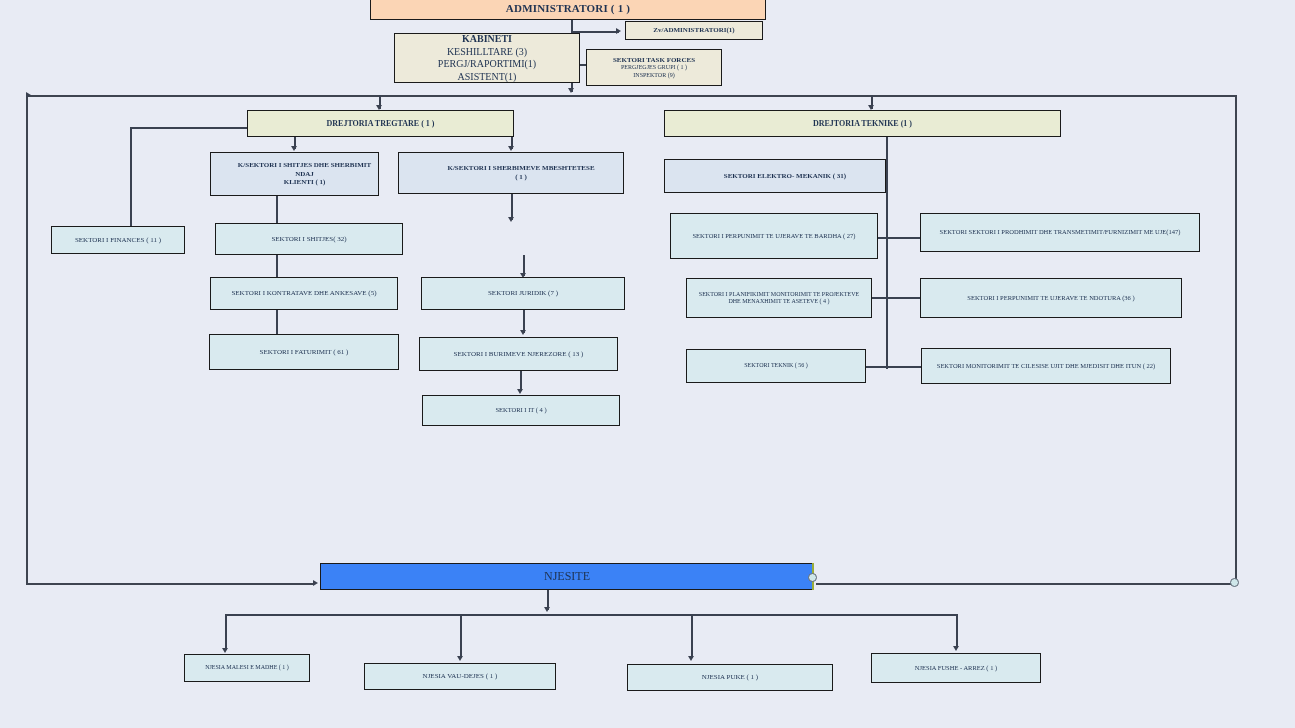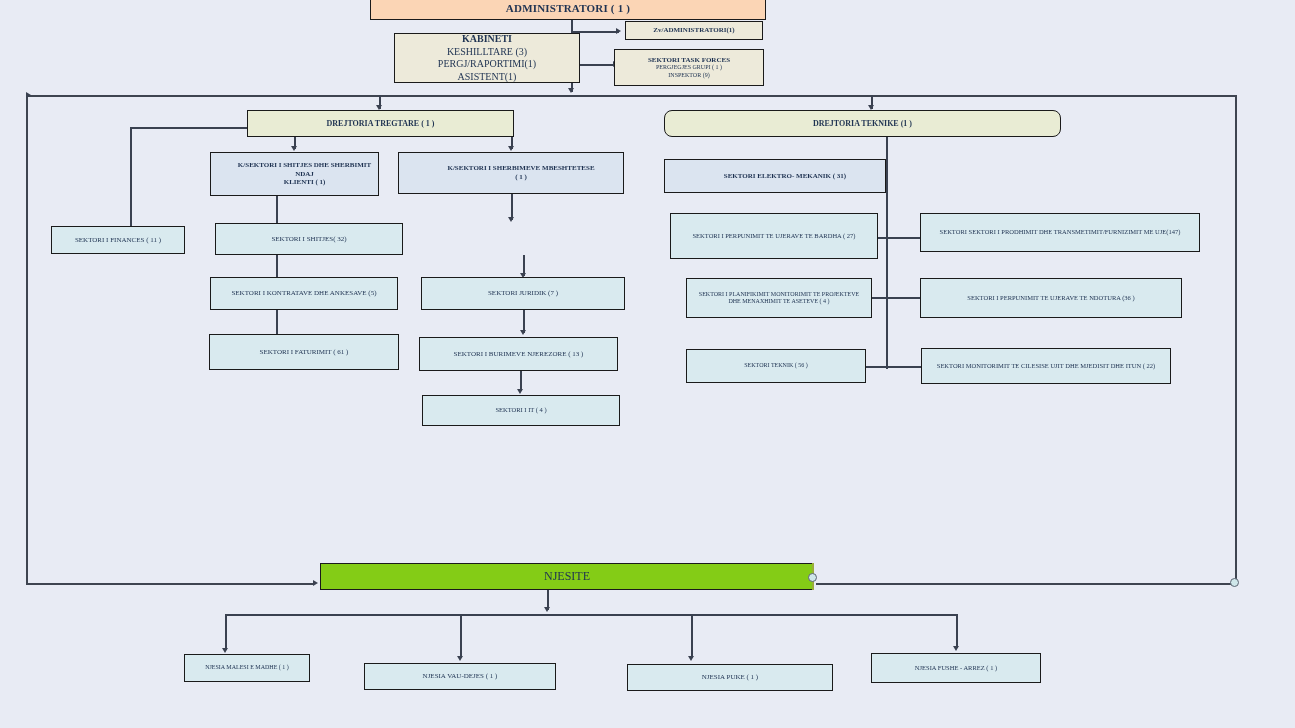--- a/index.html
+++ b/index.html
@@ -29,21 +29,21 @@
   }
   .node .lines { width: 100%; }
   .node .l { display: block; }
 
   
   .c-admin   { background: #fbd5b5; }
   .c-cream   { background: #edeada; }
   .c-olive   { background: #e9ecd4; }
   .c-blue    { background: #dbe4f0; padding-left: 24px; }
   .c-lblue   { background: #d9eaef; }
-  .c-white   { background: #84cc16; }
+  .c-white   { background: #3b82f6; }
 
   
   .t-admin { font-size: 11px; font-weight: bold; letter-spacing: .2px; }
   .t-kab-h { font-size: 10px; font-weight: bold; }
   .t-kab   { font-size: 10px; }
   .t-small-b { font-size: 8px; font-weight: bold; }
   .t-7b { font-size: 7px; font-weight: bold; }
   .t-7 { font-size: 7px; }
   .t-65 { font-size: 6.5px; }
   .t-6 { font-size: 6px; }
@@ -107,21 +107,21 @@
   <div class="arrow down" style="left:568px; top:88px;"></div>
 
   <div class="ln h" style="left:572px; top:31px; width:47px;"></div>
   <div class="arrow right" style="left:616px; top:27.5px;"></div>
   <div class="node c-cream t-7b" style="left:625px; top:21px; width:138px; height:19px;text-align:center;">
     <span>Zv/ADMINISTRATORI(1)</span>
   </div>
 
   <div class="ln h" style="left:572px; top:64px; width:44px;"></div>
   <div class="arrow right" style="left:613px; top:60.5px;"></div>
-  <div class="node c-cream" style="left:614px; top:49px; width:150px; height:37px;">
+  <div class="node c-cream" style="left:586px; top:49px; width:136px; height:37px;">
     <div class="lines">
       <span class="l t-7b">SEKTORI TASK FORCES</span>
       <span class="l t-6">PERGJEGJES GRUPI ( 1 )</span>
       <span class="l t-6">INSPEKTOR  (9)</span>
     </div>
   </div>
 
   <div class="ln h" style="left:562px; top:50px; width:10px;"></div>
   <div class="arrow left" style="left:553px; top:46.5px;"></div>
   <div class="node c-cream" style="left:394px; top:33px; width:186px; height:50px;">
@@ -204,21 +204,21 @@
     <span>SEKTORI I BURIMEVE NJEREZORE ( 13 )</span>
   </div>
   <div class="ln v" style="left:520px; top:371px; height:20px;"></div>
   <div class="arrow down" style="left:517px; top:389px;"></div>
   <div class="node c-lblue t-65" style="left:422px; top:395px; width:198px; height:31px;">
     <span>SEKTORI I IT ( 4 )</span>
   </div>
 
   <div class="ln v" style="left:871px; top:95px; height:14px;"></div>
   <div class="arrow down" style="left:868px; top:105px;"></div>
-  <div class="node c-olive t-small-b" style="left:664px; top:110px; width:397px; height:27px;border-radius:8px;">
+  <div class="node c-olive t-small-b" style="left:664px; top:110px; width:397px; height:27px;">
     <span>DREJTORIA TEKNIKE (1 )</span>
   </div>
 
   <div class="ln v" style="left:886px; top:137px; height:232px;"></div>
 
   <div class="ln h" style="left:886px; top:176px; width:2px;"></div>
   <div class="node c-blue t-7b" style="left:664px; top:159px; width:222px; height:34px;justify-content:center;">
     <span>SEKTORI ELEKTRO- MEKANIK ( 31)</span>
   </div>
 

